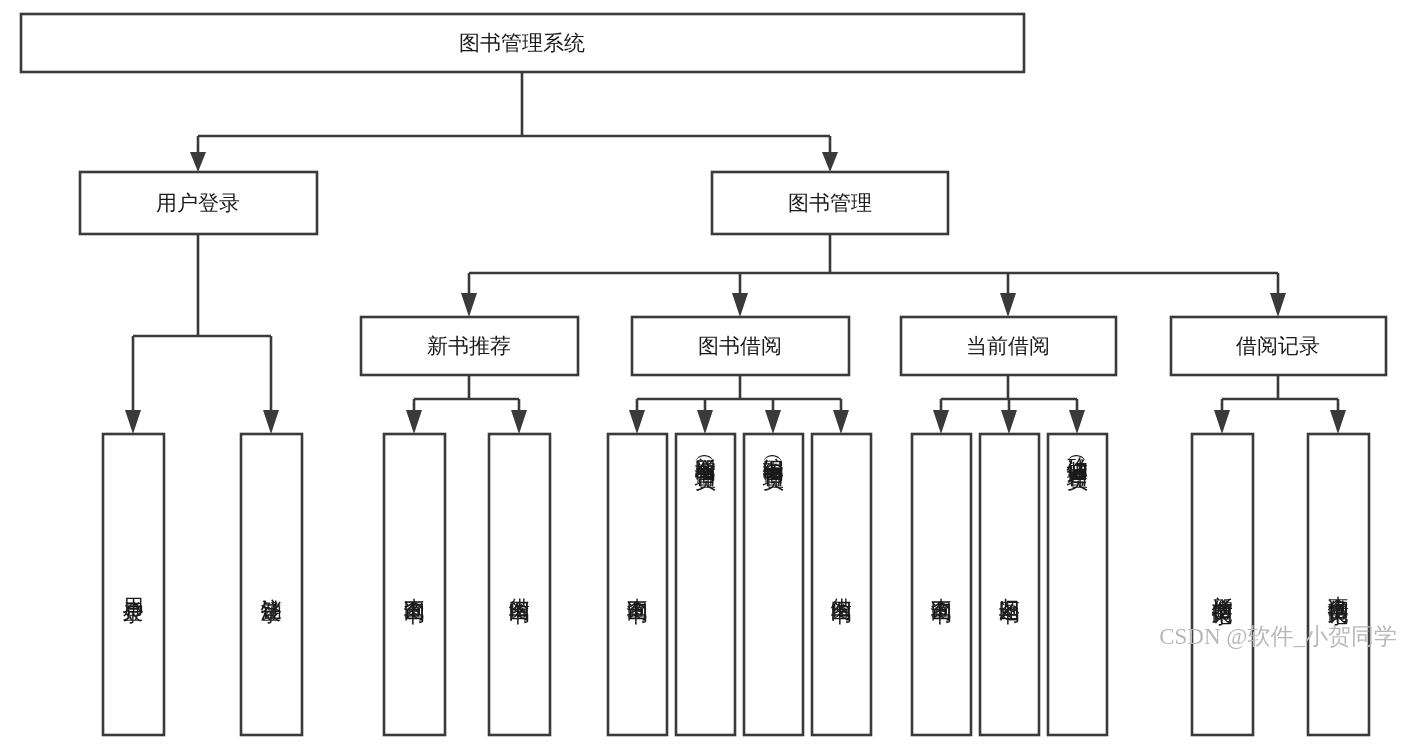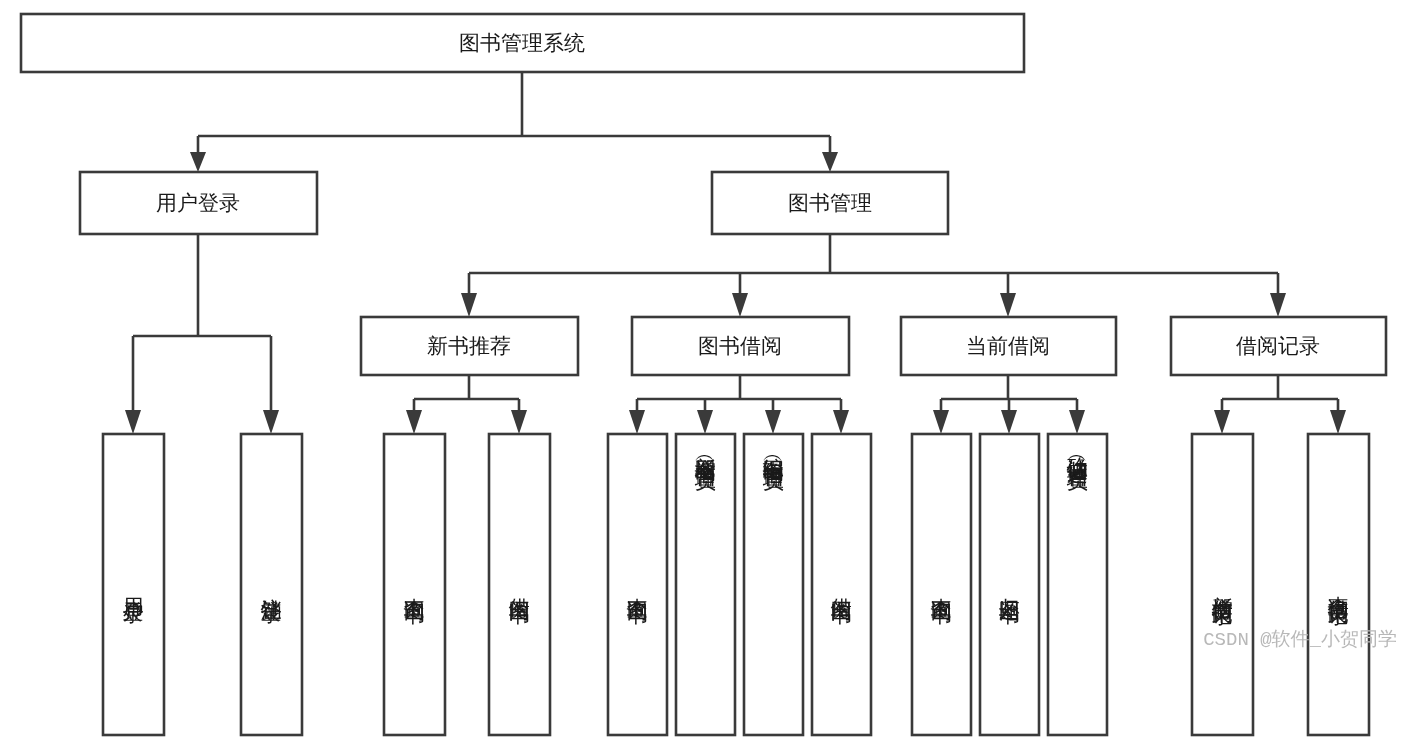--- a/index.html
+++ b/index.html
@@ -63,22 +63,22 @@
     line-height: 1.22;
     color: #1a1a1a;
     letter-spacing: 2px;
     white-space: nowrap;
     text-align: center;
   }
   .watermark {
     position: absolute;
     right: 8px;
     bottom: 4px;
-    font-family: Liberation Mono, monospace;
-    font-size: 19px;
+    font-family: Liberation Serif, serif;
+    font-size: 23px;
     color: #b8b8b8;
     white-space: nowrap;
     pointer-events: none;
   }
 </style>
 </head>
 <body>
 
 <div id="diagram-root">
 

